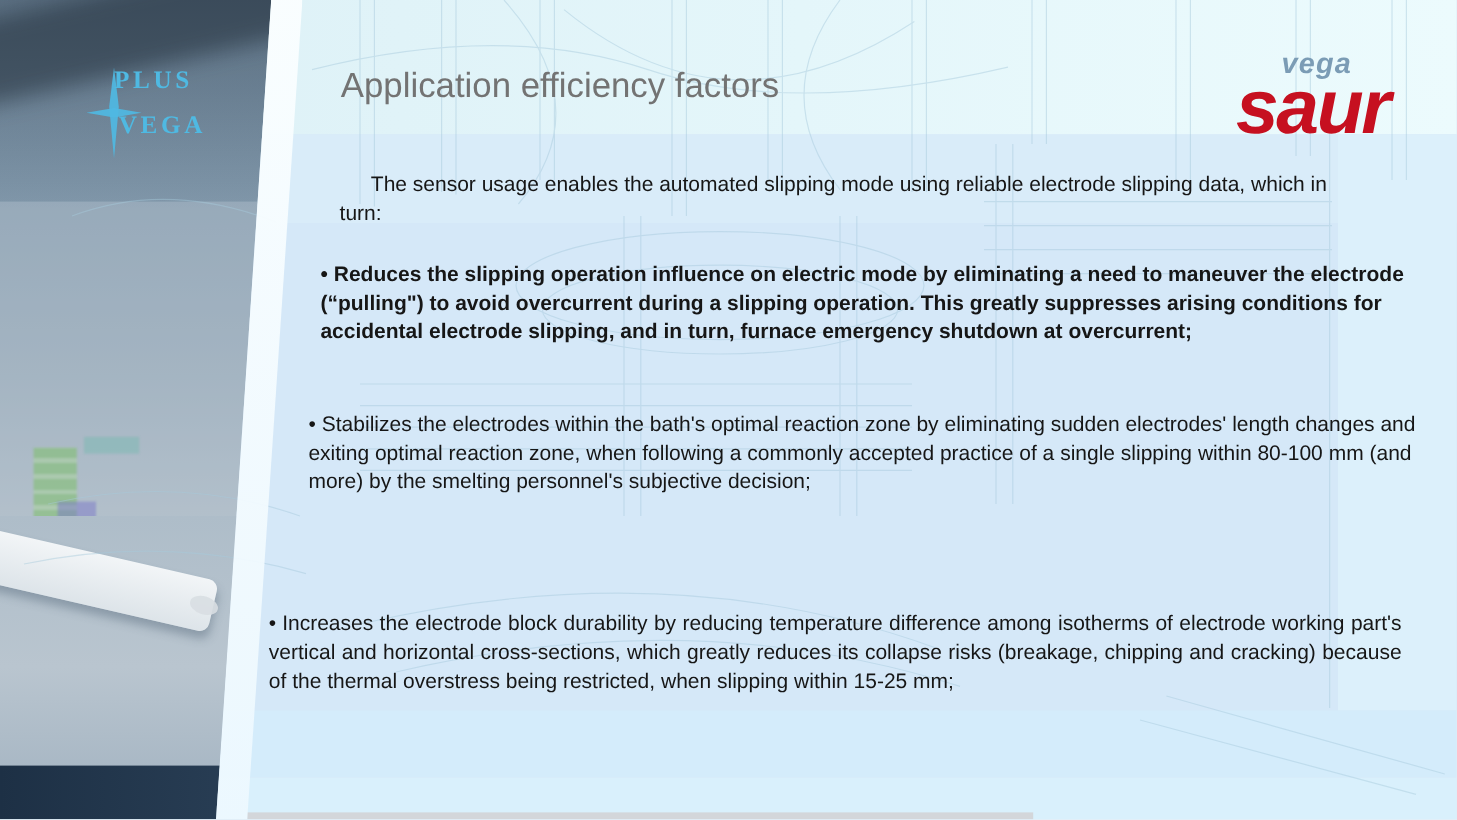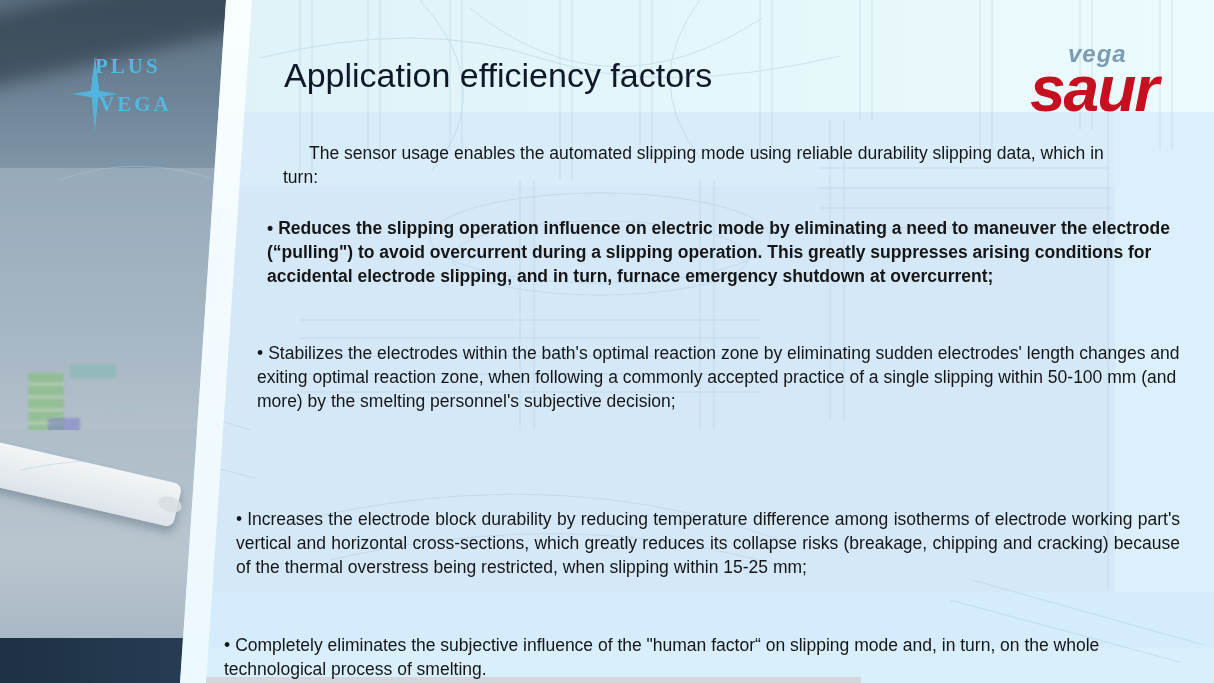--- a/index.html
+++ b/index.html
@@ -56,27 +56,27 @@
   .pv-word{position:absolute;font-family:"Liberation Serif",serif;font-weight:bold;
     font-size:21px;letter-spacing:3px;color:#4fb9e2;}
   .pv-word.w1{left:39px;top:6px;text-align:right;}
   .pv-word.w2{left:43px;top:44px;}
   .logo-saur{position:absolute;left:1020px;top:40px;width:160px;height:70px;z-index:5;
     font-style:italic;font-weight:bold;}
   .ls-top{position:absolute;left:48px;top:0;font-size:24px;letter-spacing:1px;color:#7b9cb5;}
   .ls-bottom{position:absolute;left:10px;top:12px;font-size:64px;letter-spacing:-2px;color:#c61020;}
   
   .title{position:absolute;left:284px;top:56px;z-index:6;margin:0;
-    font-size:34px;font-weight:500;color:#0f172a;}
+    font-size:29px;font-weight:500;color:#737373;}
   .para{position:absolute;z-index:6;font-size:17.5px;line-height:24px;color:#161616;}
   .intro{left:283px;top:123px;width:846px;text-indent:26px;}
   .b1{left:267px;top:198px;width:932px;font-weight:bold;}
   .b2{left:257px;top:323px;width:946px;}
   .b3{left:245px;top:419px;width:950px;}
-  .b4{left:236px;top:489px;width:944px;text-align:justify;}
+  .b4{left:224px;top:489px;width:944px;text-align:justify;}
   .b5{left:224px;top:615px;width:962px;}
   .marker{padding-right:5px;}
 </style>
 </head>
 <body>
 
 <div class="slide">
 
   <div class="bg-layer">
     <div class="band-top"></div>
@@ -137,24 +137,23 @@
     <span class="pv-word w2">VEGA</span>
   </div>
 
   <div class="logo-saur">
     <span class="ls-top">vega</span>
     <span class="ls-bottom">saur</span>
   </div>
 
   <h1 class="title">Application efficiency factors</h1>
 
-  <p class="para intro">The sensor usage enables the automated slipping mode using reliable durability slipping data, which in turn:</p>
+  <p class="para intro">The sensor usage enables the automated slipping mode using reliable electrode slipping data, which in turn:</p>
 
   <p class="para b1"><span class="marker">•</span><span>Reduces the slipping operation influence on electric mode by eliminating a need to maneuver the electrode (“pulling") to avoid overcurrent during a slipping operation. This greatly suppresses arising conditions for accidental electrode slipping, and in turn, furnace emergency shutdown at overcurrent;</span></p>
 
-  <p class="para b2"><span class="marker">•</span><span>Stabilizes the electrodes within the bath's optimal reaction zone by eliminating sudden electrodes' length changes and exiting optimal reaction zone, when following a commonly accepted practice of a single slipping within 50-100 mm (and more) by the smelting personnel's subjective decision;</span></p>
+  <p class="para b2"><span class="marker">•</span><span>Stabilizes the electrodes within the bath's optimal reaction zone by eliminating sudden electrodes' length changes and exiting optimal reaction zone, when following a commonly accepted practice of a single slipping within 80-100 mm (and more) by the smelting personnel's subjective decision;</span></p>
 
 
   <p class="para b4"><span class="marker">•</span><span>Increases the electrode block durability by reducing temperature difference among isotherms of electrode working part's vertical and horizontal cross-sections, which greatly reduces its collapse risks (breakage, chipping and cracking) because of the thermal overstress being restricted, when slipping within 15-25 mm;</span></p>
 
-  <p class="para b5"><span class="marker">•</span><span>Completely eliminates the subjective influence of the "human factor“ on slipping mode and, in turn, on the whole technological process of smelting.</span></p>
 
 </div>
 
 </body></html>

